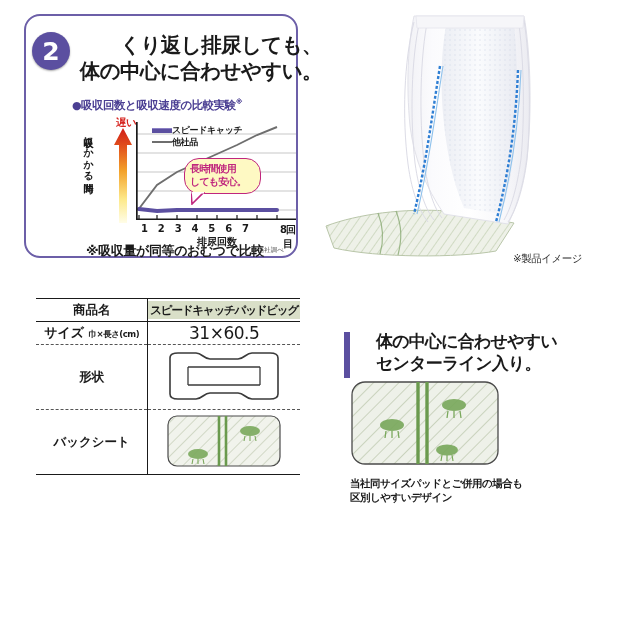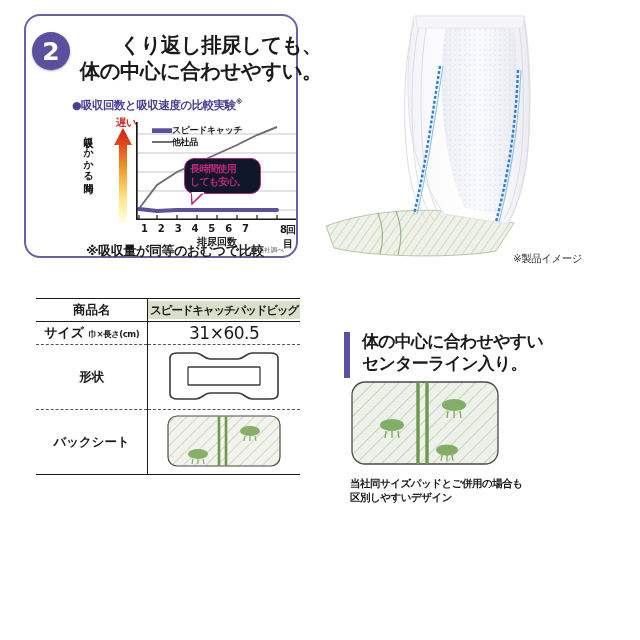--- a/index.html
+++ b/index.html
@@ -77,21 +77,21 @@
     position:absolute;left:60px;top:226px;font-size:13px;font-weight:bold;
     color:#1a1a1a;letter-spacing:-0.4px;text-align:right;
   }
   .source-note{
     position:absolute;right:12px;top:230px;font-size:6.5px;color:#555;
   }
 
   
   .callout{
     position:absolute;left:120px;top:42px;width:66px;
-    border:1.6px solid #c0267e;border-radius:10px;background:#0f172a;
+    border:1.6px solid #c0267e;border-radius:15px;background:#fef9c3;
     padding:4px 4px 4px 5px;
     font-size:10px;font-weight:bold;color:#c0267e;line-height:1.28;
     letter-spacing:-0.8px;z-index:4;
   }
   .callout .tail{
     position:absolute;left:6px;bottom:-12px;width:14px;height:13px;
   }
 
   
   .photo{position:absolute;left:318px;top:8px;width:240px;height:260px;}
@@ -119,21 +119,21 @@
   .prodname{
     background:#d9dfc8;font-weight:bold;font-size:11.5px;letter-spacing:-1.2px;
     color:#1a1a1a;padding:2px 2px;white-space:nowrap;
   }
   .sizeval{font-size:17px;letter-spacing:-0.5px;color:#1a1a1a;}
   .sz-main{font-weight:bold;font-size:13px;}
   .sz-sub{font-size:8.5px;font-weight:bold;letter-spacing:-0.5px;}
 
   
   .center-block{position:absolute;left:344px;top:330px;width:280px;}
-  .cb-head{position:relative;padding-left:18px;}
+  .cb-head{position:relative;padding-left:32px;}
   .cb-bar{
     position:absolute;left:0;top:2px;width:6px;height:46px;background:#5b4fa0;
   }
   .cb-title{
     font-size:17px;font-weight:bold;line-height:1.3;letter-spacing:-0.8px;
     color:#1a1a1a;
   }
   .cb-img{margin-top:6px;margin-left:6px;}
   .cb-caption{
     margin-top:6px;margin-left:6px;font-size:10.5px;font-weight:bold;

